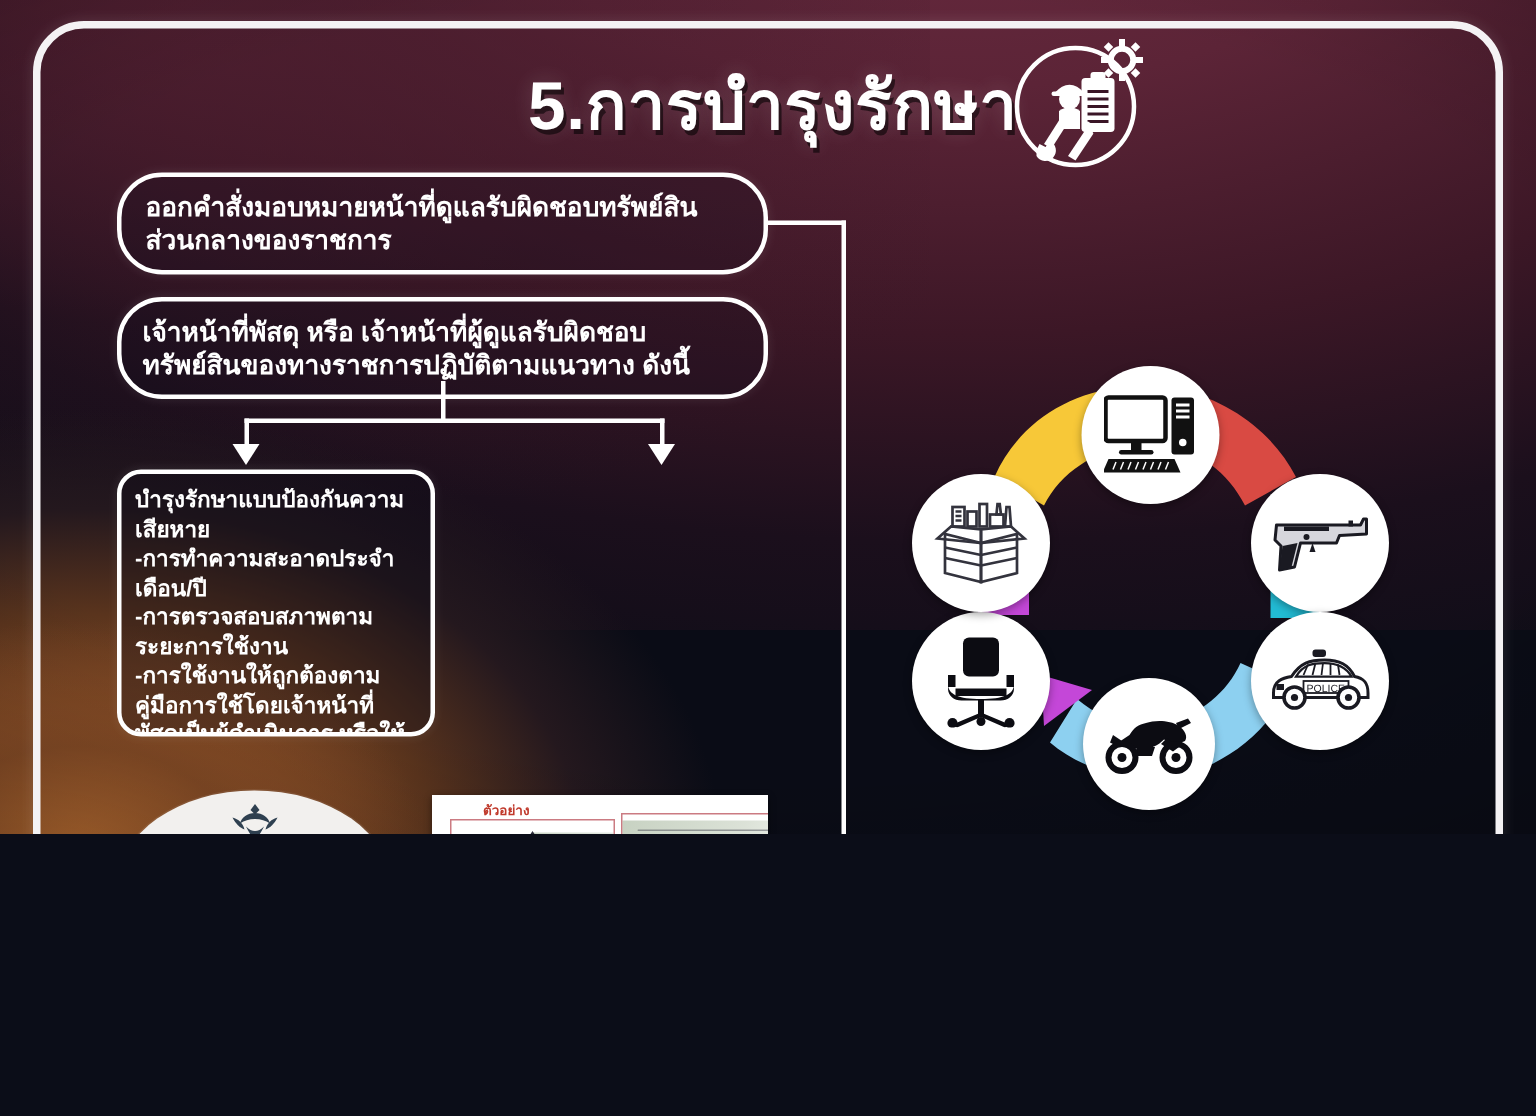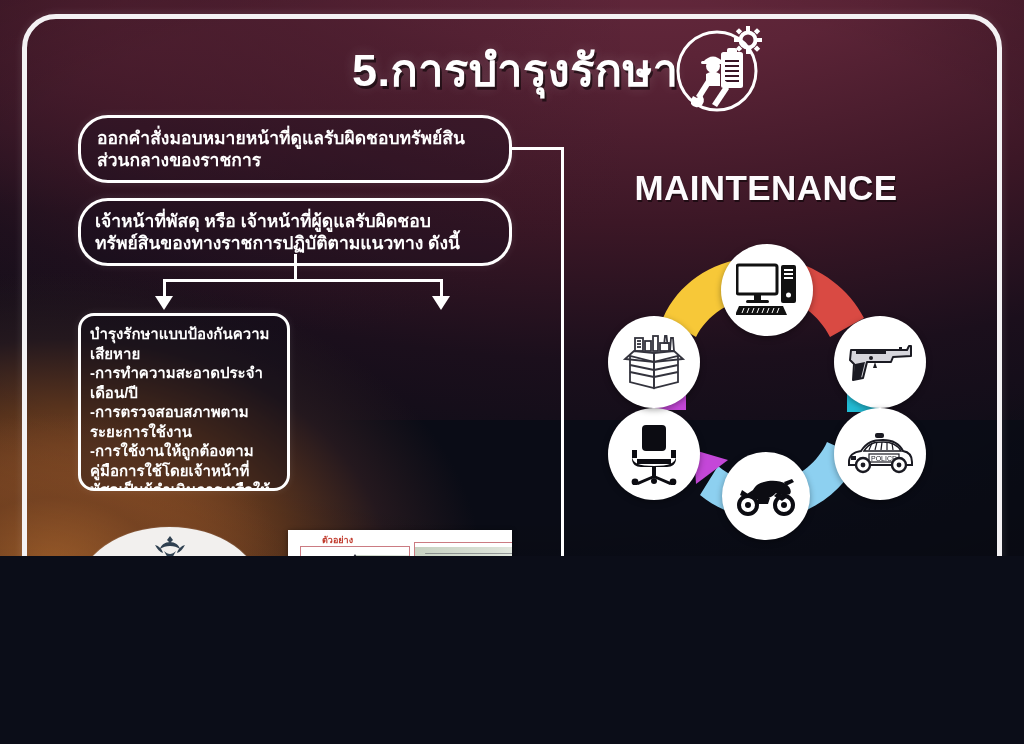--- a/index.html
+++ b/index.html
@@ -192,21 +192,20 @@
             <rect x="9" y="-2" width="5" height="4"></rect>
           <rect x="-11" y="-11" width="4.5" height="4.5" transform="rotate(45 -9 -9)"></rect>
           <rect x="6.5" y="6.5" width="4.5" height="4.5" transform="rotate(45 9 9)"></rect>
           <rect x="6.5" y="-11" width="4.5" height="4.5" transform="rotate(-45 9 -9)"></rect>
           <rect x="-11" y="6.5" width="4.5" height="4.5" transform="rotate(-45 -9 9)"></rect>
         </g>
       </g>
     </svg>
   </div>
 
-  <div class="maintenance">MAINTENANCE</div>
 
   <div class="pill" id="pill-1">ออกคำสั่งมอบหมายหน้าที่ดูแลรับผิดชอบทรัพย์สินส่วนกลางของราชการ</div>
   <div class="pill" id="pill-2">เจ้าหน้าที่พัสดุ หรือ เจ้าหน้าที่ผู้ดูแลรับผิดชอบทรัพย์สินของทางราชการปฏิบัติตามแนวทาง ดังนี้</div>
 
   <div class="conn conn-v1"></div>
   <div class="conn conn-h1"></div>
   <div class="conn conn-v2"></div>
   <div class="conn conn-v3"></div>
   <div class="arrow-d arrow-l"></div>
   <div class="arrow-d arrow-r"></div>

